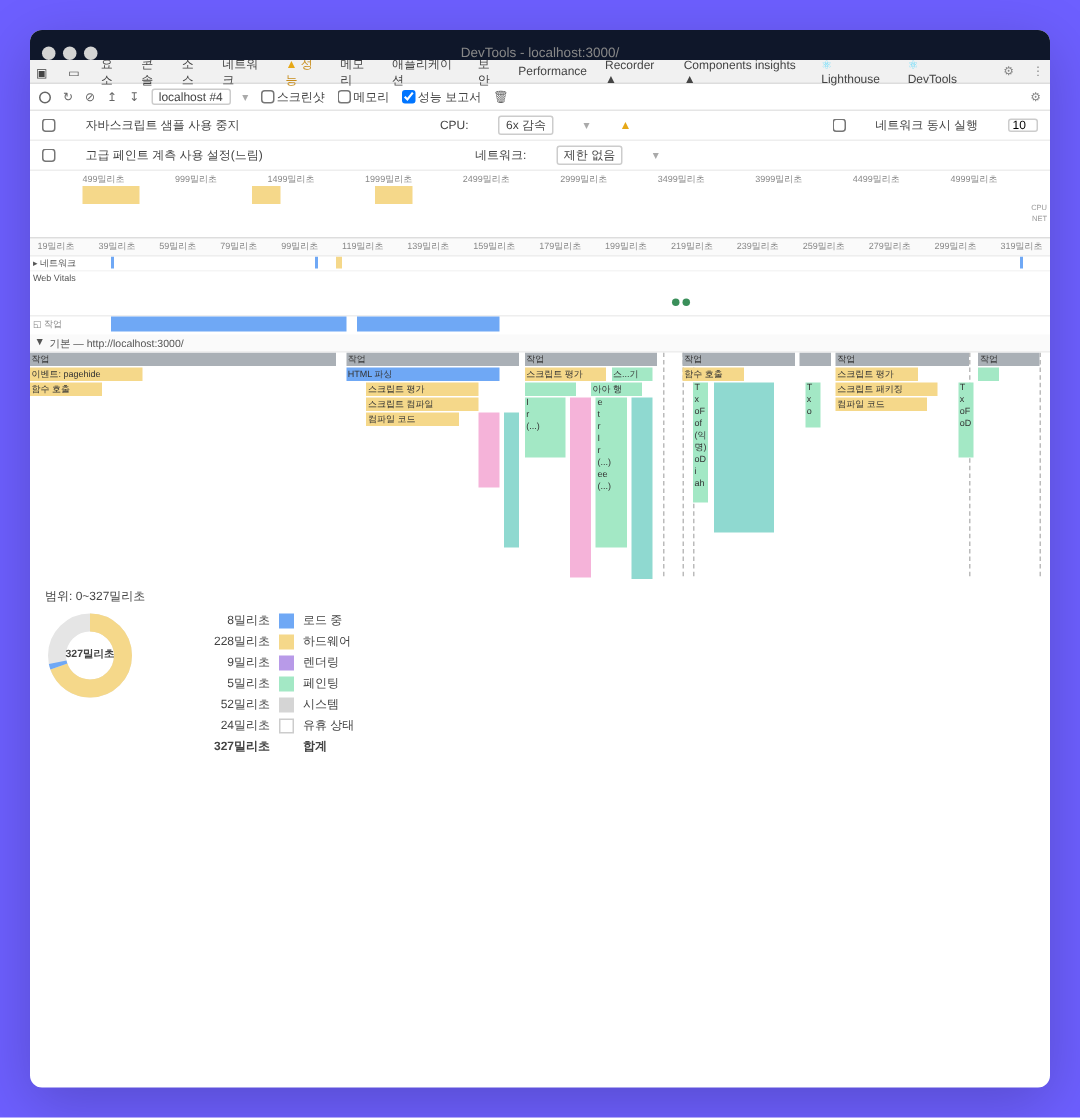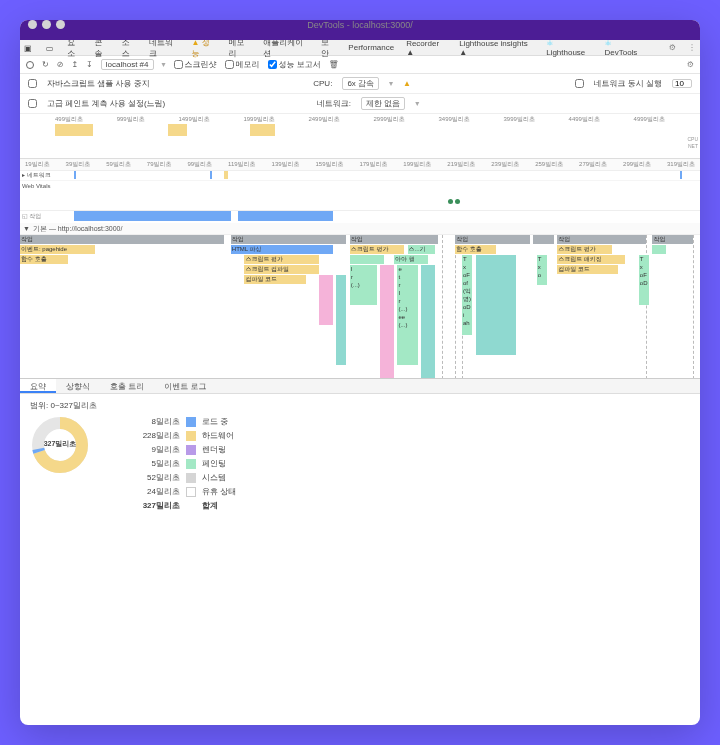--- a/index.html
+++ b/index.html
@@ -1,36 +1,36 @@
 <!DOCTYPE html>
 <html><head>
 <meta charset="utf-8">
 <style>
 * { margin: 0; padding: 0; box-sizing: border-box; font-family: -apple-system, "Segoe UI", sans-serif; }
 body { background: #6d5fff; display: flex; justify-content: center; align-items: center; width: 720px; height: 745px; }
 .window { width: 680px; height: 705px; background: #fff; border-radius: 8px; overflow: hidden; display: flex; flex-direction: column; box-shadow: 0 10px 40px rgba(0,0,0,0.2); }
-.titlebar { height: 20px; background: #4c1d95; display: flex; align-items: flex-start; padding: 0 8px; position: relative; }
+.titlebar { height: 20px; background: #0f172a; display: flex; align-items: flex-end; padding: 0 8px; position: relative; }
 .traffic { display: flex; gap: 5px; }
 .traffic span { width: 9px; height: 9px; border-radius: 50%; background: #d4d4d4; }
 .title { position: absolute; left: 0; right: 0; text-align: center; font-size: 9px; color: #888; }
 .tabs { height: 16px; background: #f1f1f1; display: flex; align-items: center; border-bottom: 1px solid #ddd; padding: 0 4px; font-size: 8px; color: #444; gap: 12px; }
 .tab { cursor: pointer; }
 .tab.active { color: #c78c1a; font-weight: 500; }
 .tab-icon { width: 8px; height: 8px; display: inline-block; vertical-align: middle; margin-right: 2px; }
 .warn { color: #e6a817; }
 .tabs .spacer { flex: 1; }
 .gear { color: #888; }
 .toolbar { height: 18px; display: flex; align-items: center; padding: 0 6px; gap: 8px; border-bottom: 1px solid #e5e5e5; font-size: 8px; color: #444; }
 .toolbar .btn { cursor: pointer; color: #666; }
 .rec { width: 8px; height: 8px; border-radius: 50%; border: 1px solid #666; }
 .sel { font-size: 8px; border: 1px solid #ccc; padding: 0 4px; border-radius: 2px; background: #fff; }
 .chk { display: flex; align-items: center; gap: 2px; }
 .chk input { width: 9px; height: 9px; }
 .opts { padding: 3px 8px; display: flex; align-items: center; gap: 10px; font-size: 8px; color: #444; border-bottom: 1px solid #eee; }
-.opts .group { display: flex; align-items: center; gap: 10px; }
+.opts .group { display: flex; align-items: center; gap: 20px; }
 .opts input[type=text] { width: 20px; font-size: 8px; border: 1px solid #ccc; border-radius: 2px; padding: 0 2px; }
 .overview { height: 45px; border-bottom: 1px solid #ddd; position: relative; }
 .ov-ticks { display: flex; font-size: 6px; color: #888; padding: 1px 35px 0 35px; justify-content: space-between; }
 .ov-flames { position: absolute; left: 35px; right: 15px; top: 10px; height: 12px; display: flex; }
 .ov-f { background: #f5d88a; height: 100%; }
 .ov-labels { position: absolute; right: 2px; top: 22px; font-size: 5px; color: #999; text-align: right; line-height: 7px; }
 .main-ticks { display: flex; font-size: 6px; color: #888; padding: 1px 5px; justify-content: space-between; background: #fafafa; border-bottom: 1px solid #eee; }
 .tracks { flex: 1; overflow: hidden; position: relative; font-size: 6px; }
 .row { position: relative; height: 10px; border-bottom: 1px solid #f5f5f5; }
 .row-label { position: absolute; left: 2px; font-size: 6px; color: #555; }
@@ -90,21 +90,21 @@
     <span class="tab">요소</span>
     <span class="tab">콘솔</span>
     <span class="tab">소스</span>
     <span class="tab">네트워크</span>
     <span class="tab active"><span class="warn">▲</span> <span>성능</span></span>
     <span class="tab">메모리</span>
     <span class="tab">애플리케이션</span>
     <span class="tab">보안</span>
     <span class="tab">Performance</span>
     <span class="tab">Recorder ▲</span>
-    <span class="tab">Lighthouse insights ▲</span>
+    <span class="tab">Components insights ▲</span>
     <span class="tab"><span style="color:#61dafb">⚛</span> <span>Lighthouse</span></span>
     <span class="tab"><span style="color:#61dafb">⚛</span> <span>DevTools</span></span>
     <span class="spacer"></span>
     <span class="gear">⚙</span>
     <span class="gear">⋮</span>
   </div>
 
   <div class="toolbar">
     <span class="rec"></span>
     <span class="btn">↻</span>
@@ -298,26 +298,20 @@
         <div class="bar bg-yellow" style="left:79%;width:9%">컴파일 코드</div>
       </div>
       <div class="task-row">
         <div class="bar bg-yellow" style="left:33%;width:9%">컴파일 코드</div>
         <div class="bar bg-pink" style="left:44%;width:2%;height:50px"></div>
         <div class="bar bg-teal" style="left:46.5%;width:1.5%;height:90px"></div>
       </div>
     </div>
   </div>
 
-  <div class="summary-tabs">
-    <div class="stab active">요약</div>
-    <div class="stab">상향식</div>
-    <div class="stab">호출 트리</div>
-    <div class="stab">이벤트 로그</div>
-  </div>
 
   <div class="summary">
     <div class="range">범위: 0~327밀리초</div>
     <div class="sum-content">
       <div class="donut">
         <svg viewBox="0 0 60 60">
           <circle cx="30" cy="30" r="22" fill="none" stroke="#e5e5e5" stroke-width="12"></circle>
           <circle cx="30" cy="30" r="22" fill="none" stroke="#f5d88a" stroke-width="12" stroke-dasharray="96 42" transform="rotate(-90 30 30)"></circle>
           <circle cx="30" cy="30" r="22" fill="none" stroke="#6fa8f5" stroke-width="12" stroke-dasharray="3 135" stroke-dashoffset="-96" transform="rotate(-90 30 30)"></circle>
         </svg>

